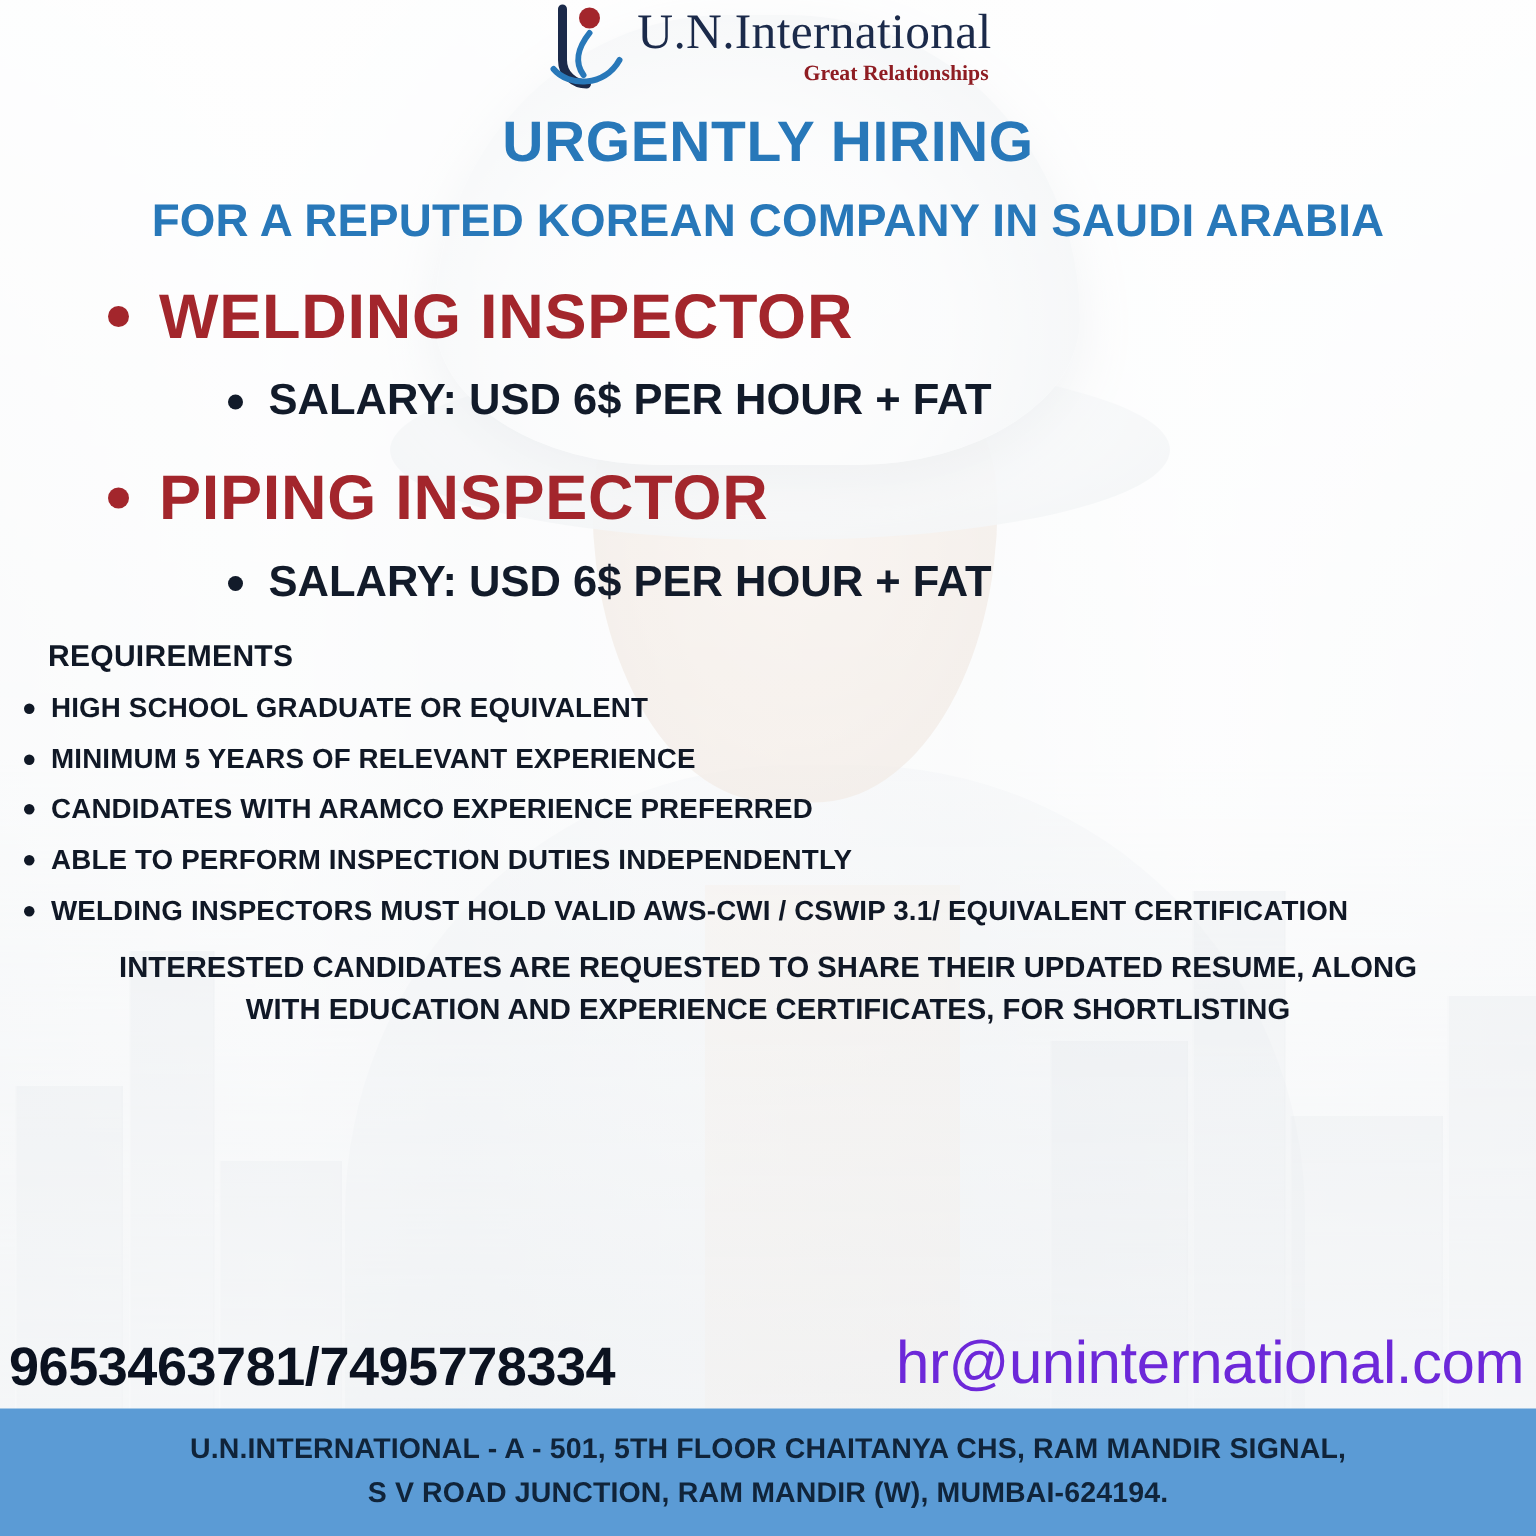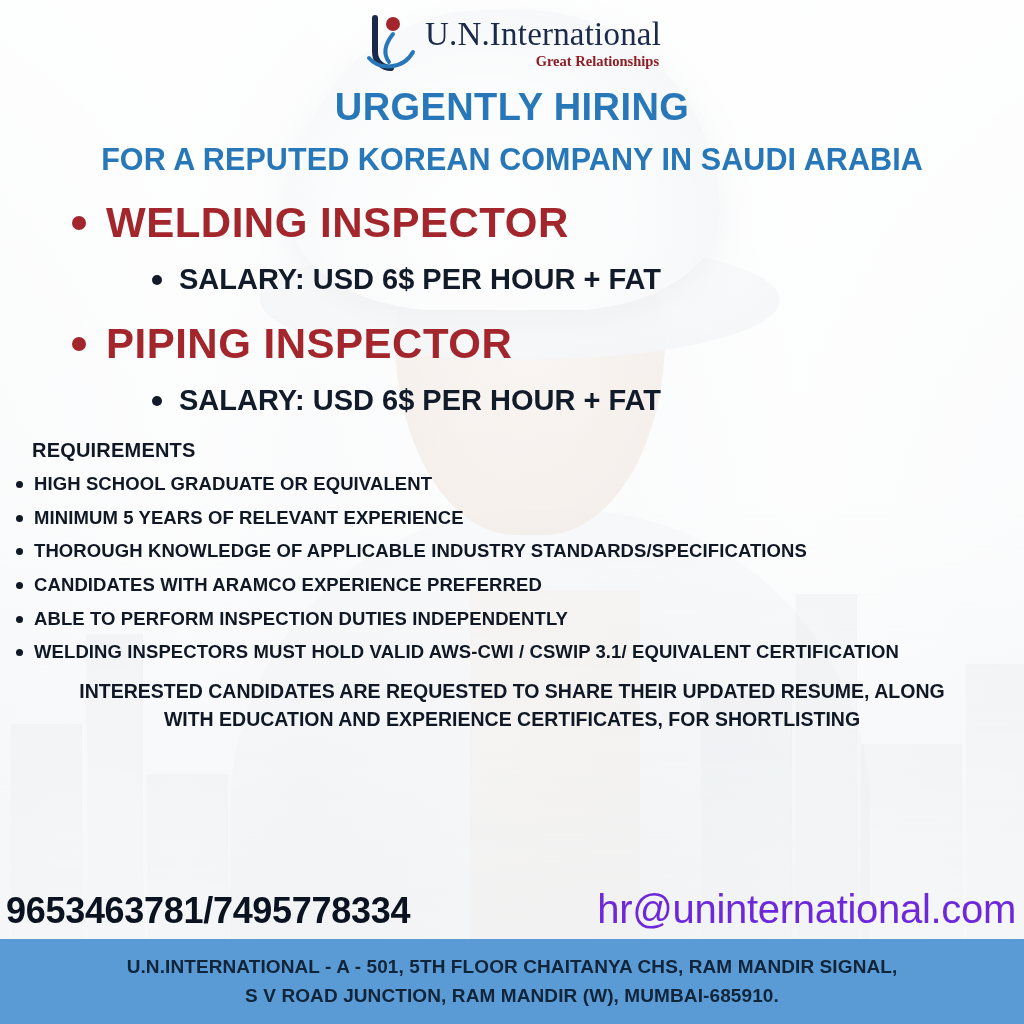--- a/index.html
+++ b/index.html
@@ -118,21 +118,21 @@
     z-index: 5;
     width: 100%;
     height: 100%;
   }
 
   
   .logo-row {
     display: flex;
     align-items: center;
     justify-content: center;
-    padding-top: 12px;
+    padding-top: 0;
     gap: 6px;
   }
   .logo-mark {
     width: 56px;
     height: 62px;
     position: relative;
   }
   .logo-text {
     display: flex;
     flex-direction: column;
@@ -365,35 +365,34 @@
           <span class="dot"></span>
           <span>SALARY: USD 6$ PER HOUR + FAT</span>
         </div>
       </div>
     </div>
 
     <div class="req-title">REQUIREMENTS</div>
     <ul class="req-list">
       <li>HIGH SCHOOL GRADUATE OR EQUIVALENT</li>
       <li>MINIMUM 5 YEARS OF RELEVANT EXPERIENCE</li>
-      <li>THOROUGH KNOWLEDGE OF APPLICABLE INDUSTRY STANDARDS/SPECIFICATIONS</li>
       <li>CANDIDATES WITH ARAMCO EXPERIENCE PREFERRED</li>
       <li>ABLE TO PERFORM INSPECTION DUTIES INDEPENDENTLY</li>
       <li>WELDING INSPECTORS MUST HOLD VALID AWS-CWI / CSWIP 3.1/ EQUIVALENT CERTIFICATION</li>
     </ul>
 
     <div class="note">
       <div>INTERESTED CANDIDATES ARE REQUESTED TO SHARE THEIR UPDATED RESUME, ALONG</div>
       <div>WITH EDUCATION AND EXPERIENCE CERTIFICATES, FOR SHORTLISTING</div>
     </div>
 
     <div class="contact">
       <div class="phone">9653463781/7495778334</div>
       <div class="email">hr@uninternational.com</div>
     </div>
 
     <div class="footer">
       <div>U.N.INTERNATIONAL - A - 501, 5TH FLOOR CHAITANYA CHS, RAM MANDIR SIGNAL,</div>
-      <div>S V ROAD JUNCTION, RAM MANDIR (W), MUMBAI-685910.</div>
+      <div>S V ROAD JUNCTION, RAM MANDIR (W), MUMBAI-624194.</div>
     </div>
 
   </div>
 </div>
 
 </body></html>

